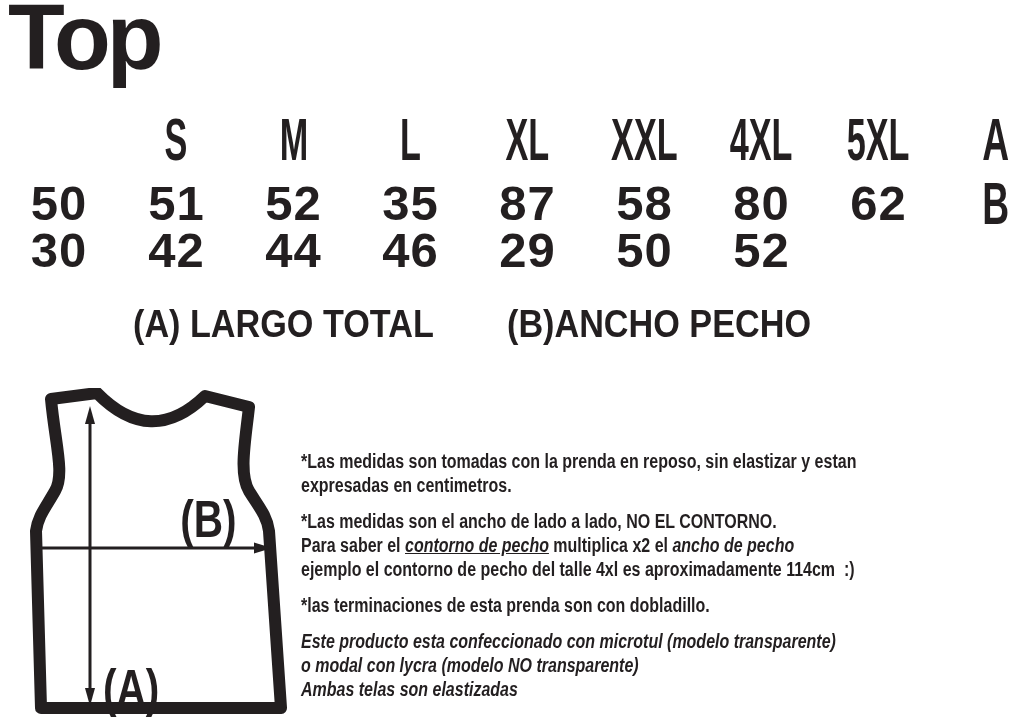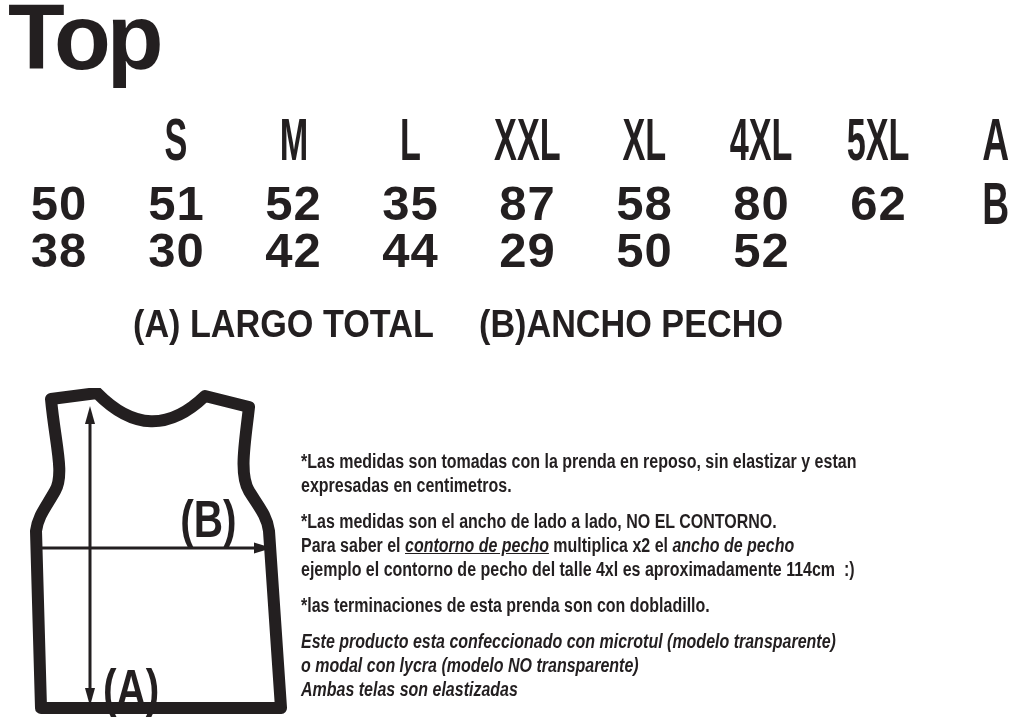--- a/index.html
+++ b/index.html
@@ -19,21 +19,21 @@
     grid-template-rows:80px 47px 47px;
     align-items:center;justify-items:center;
   }
   .cell{display:flex;align-items:center;justify-content:center;width:100%;height:100%;}
   .cond{display:inline-block;font-weight:bold;font-size:60px;transform:scaleX(0.57);transform-origin:50% 50%;line-height:1;}
   .rowlbl{transform:scaleX(0.62);}
   .val{font-size:49px;font-weight:bold;line-height:1;letter-spacing:1px;}
   
   .caption{
     position:absolute;top:298px;left:0;width:1024px;height:52px;
-    display:flex;align-items:center;padding-left:133px;gap:12px;box-sizing:border-box;
+    display:flex;align-items:center;padding-left:133px;gap:40px;box-sizing:border-box;
   }
   .cap{
     display:inline-block;font-size:38px;font-weight:bold;white-space:nowrap;
     transform:scaleX(0.9);transform-origin:0 50%;
   }
   
   .diagram{position:absolute;left:25px;top:388px;width:270px;height:330px;}
   
   .notes{
     position:absolute;left:301px;top:449px;width:760px;
@@ -57,24 +57,24 @@
       <div class="cell">
         <span class="cond">S</span>
       </div>
       <div class="cell">
         <span class="cond">M</span>
       </div>
       <div class="cell">
         <span class="cond">L</span>
       </div>
       <div class="cell">
-        <span class="cond">XXL</span>
+        <span class="cond">XL</span>
       </div>
       <div class="cell">
-        <span class="cond">XL</span>
+        <span class="cond">XXL</span>
       </div>
       <div class="cell">
         <span class="cond">4XL</span>
       </div>
       <div class="cell">
         <span class="cond">5XL</span>
       </div>
       <div class="cell">
         <span class="cond rowlbl">A</span>
       </div>
@@ -99,30 +99,30 @@
       <div class="cell">
         <span class="val">80</span>
       </div>
       <div class="cell">
         <span class="val">62</span>
       </div>
       <div class="cell">
         <span class="cond rowlbl">B</span>
       </div>
       <div class="cell">
-        <span class="val">38</span>
-      </div>
-      <div class="cell">
         <span class="val">30</span>
       </div>
       <div class="cell">
         <span class="val">42</span>
       </div>
       <div class="cell">
         <span class="val">44</span>
+      </div>
+      <div class="cell">
+        <span class="val">46</span>
       </div>
       <div class="cell">
         <span class="val">29</span>
       </div>
       <div class="cell">
         <span class="val">50</span>
       </div>
       <div class="cell">
         <span class="val">52</span>
       </div>

